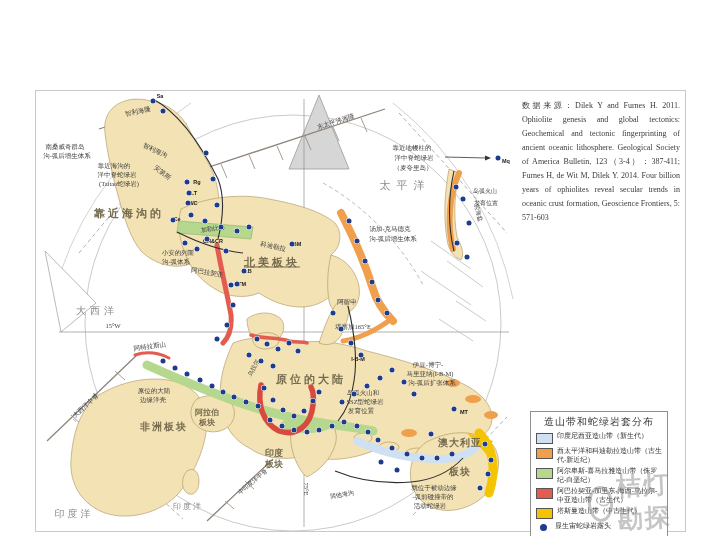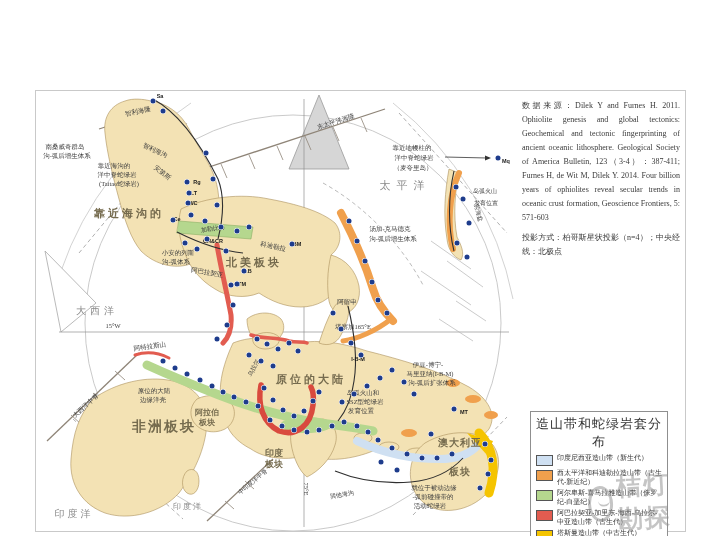--- a/index.html
+++ b/index.html
@@ -11,21 +11,21 @@
           border:1px solid #c9c9c9;background:#fff;}
   #map-svg{position:absolute;left:0;top:0;}
   
   #notes{position:absolute;left:486px;top:8px;width:158px;color:#3a3a3a;
          font-family:"Liberation Serif","DejaVu Serif",serif;font-size:8px;
          line-height:14px;text-align:justify;}
   #notes p{margin:0 0 6px 0;}
   
   #legend{position:absolute;left:494px;top:320px;width:128px;background:#fff;
           border:1px solid #8f8f8f;padding:3px 4px 2px 4px;}
-  #legend .lg-title{font-size:13px;color:#333;text-align:center;letter-spacing:1px;margin-bottom:3px;}
+  #legend .lg-title{font-size:10px;color:#333;text-align:center;letter-spacing:1px;margin-bottom:3px;}
   .lg-row{display:flex;align-items:flex-start;margin-bottom:3px;}
   .lg-sw{flex:0 0 15px;height:9px;border:1px solid #555;margin:1px 4px 0 1px;}
   .lg-dot{flex:0 0 7px;height:7px;border-radius:50%;background:#1e3c8c;margin:2px 8px 0 5px;}
   .lg-lab{font-size:7px;line-height:8.5px;color:#333;}
   
   .ml{position:absolute;white-space:nowrap;transform:translate(-50%,-50%);
       color:#3c3c3c;font-family:"Liberation Serif","DejaVu Serif",serif;}
   .ml.plate{color:#756b4e;font-weight:600;}
   .ml.ocean{color:#8a8a8a;}
   .ml.code{color:#1a1a1a;font-family:"Liberation Sans",sans-serif;font-weight:600;}
@@ -125,23 +125,23 @@
       </g>
 
       <g stroke="#333" stroke-width="0.8" fill="#333">
         <path d="M444,156 L486,157"></path>
         <path d="M490,157 L484,154.5 L484,159.5 Z" stroke="none"></path>
       </g>
     </svg>
 
     <div id="label-layer" style="position:absolute;left:0;top:0;width:649px;height:440px;">
         <div class="ml plate" style="left: 93px; top: 122px; font-size: 11px; letter-spacing: 3px;">靠近海沟的</div>
-        <div class="ml plate" style="left: 218px; top: 171px; font-size: 11px; letter-spacing: 3px;">北美板块</div>
+        <div class="ml plate" style="left: 236px; top: 171px; font-size: 11px; letter-spacing: 3px; text-decoration: underline;">北美板块</div>
         <div class="ml plate" style="left: 275px; top: 288px; font-size: 11px; letter-spacing: 3px;">原位的大陆</div>
-        <div class="ml plate" style="left: 128px; top: 336px; font-size: 14px; letter-spacing: 2px;">非洲板块</div>
+        <div class="ml plate" style="left: 128px; top: 336px; font-size: 10px; letter-spacing: 2px;">非洲板块</div>
         <div class="ml plate" style="left: 171px; top: 321px; font-size: 8px;">阿拉伯</div>
         <div class="ml plate" style="left: 171px; top: 331px; font-size: 8px;">板块</div>
         <div class="ml plate" style="left: 238px; top: 362px; font-size: 9px;">印度</div>
         <div class="ml plate" style="left: 238px; top: 373px; font-size: 9px;">板块</div>
         <div class="ml plate" style="left: 424px; top: 352px; font-size: 10px; letter-spacing: 1px; font-family: Liberation Serif, serif;">澳大利亚</div>
         <div class="ml plate" style="left: 424px; top: 381px; font-size: 10px; letter-spacing: 1px;">板块</div>
         <div class="ml ocean" style="left: 369px; top: 94px; font-size: 11px; letter-spacing: 6px;">太平洋</div>
         <div class="ml ocean" style="left: 61px; top: 220px; font-size: 10px; letter-spacing: 4px;">大西洋</div>
         <div class="ml ocean" style="left: 38px; top: 423px; font-size: 10px; letter-spacing: 3px;">印度洋</div>
         <div class="ml ocean" style="left: 152px; top: 415px; font-size: 8px; letter-spacing: 2px;">印度洋</div>
@@ -291,21 +291,20 @@
         <div class="dot" style="left: 449px; top: 353px; background: rgb(30, 60, 140);"></div>
         <div class="dot" style="left: 455px; top: 369px; background: rgb(30, 60, 140);"></div>
         <div class="dot" style="left: 452px; top: 383px; background: rgb(30, 60, 140);"></div>
         <div class="dot" style="left: 444px; top: 397px; background: rgb(30, 60, 140);"></div>
         <div class="dot" style="left: 418px; top: 318px; background: rgb(30, 60, 140);"></div>
         <div class="dot" style="left: 395px; top: 343px; background: rgb(30, 60, 140);"></div>
       </div>
 
     <div id="notes">
       <p>数据来源：Dilek Y and Furnes H. 2011. Ophiolite genesis and global tectonics: Geochemical and tectonic fingerprinting of ancient oceanic lithosphere. Geological Society of America Bulletin, 123（3-4）：387-411; Furnes H, de Wit M, Dilek Y. 2014. Four billion years of ophiolites reveal secular trends in oceanic crust formation, Geoscience Frontiers, 5: 571-603</p>
-      <p>投影方式：柏哥斯星状投影（n=4）；中央经线：北极点</p>
     </div>
 
     <div id="legend">
       <div class="lg-title">造山带和蛇绿岩套分布</div>
       <div>
           <div class="lg-row">
             <div class="lg-sw" style="background: rgb(207, 224, 242);"></div>
             <div class="lg-lab">印度尼西亚造山带（新生代）</div>
           </div>
           <div class="lg-row">

